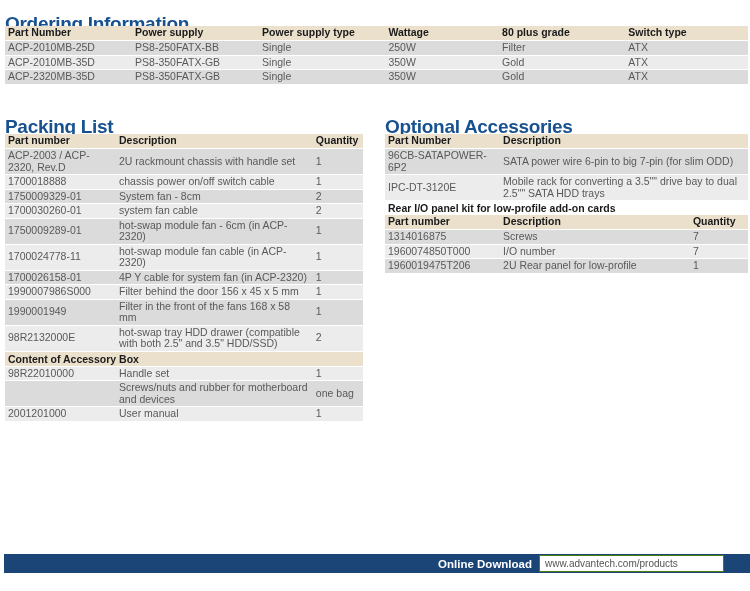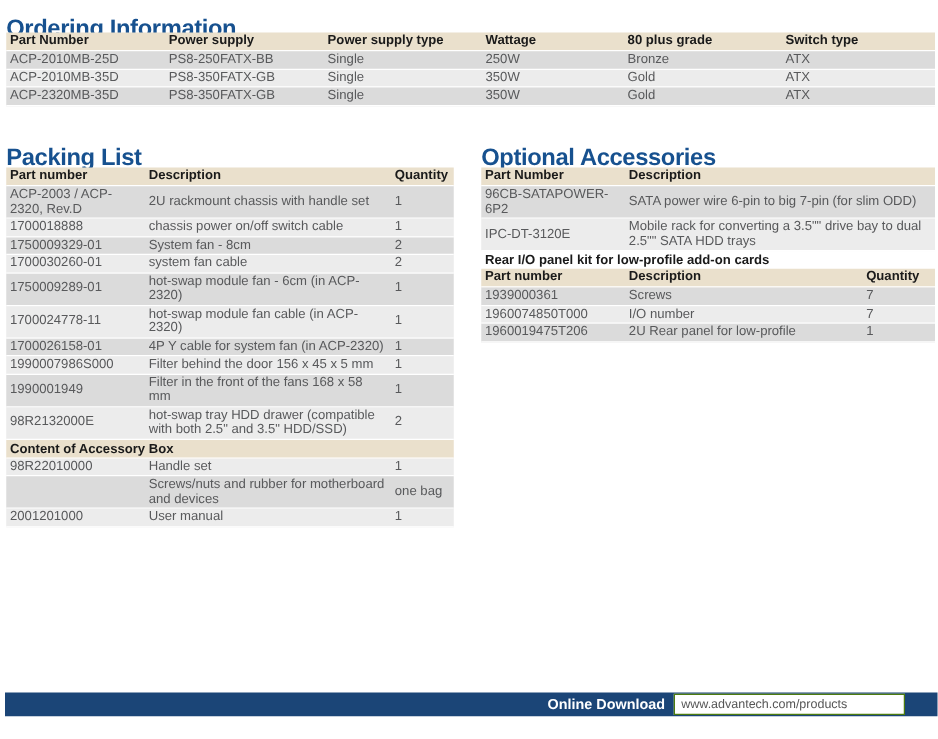--- a/index.html
+++ b/index.html
@@ -127,21 +127,21 @@
       <div class="td c2">Power supply type</div>
       <div class="td c3">Wattage</div>
       <div class="td c4">80 plus grade</div>
       <div class="td c5">Switch type</div>
     </div>
     <div class="tr dark">
       <div class="td c0">ACP-2010MB-25D</div>
       <div class="td c1">PS8-250FATX-BB</div>
       <div class="td c2">Single</div>
       <div class="td c3">250W</div>
-      <div class="td c4">Bronze</div>
+      <div class="td c4">Filter</div>
       <div class="td c5">ATX</div>
     </div>
     <div class="tr light">
       <div class="td c0">ACP-2010MB-35D</div>
       <div class="td c1">PS8-350FATX-GB</div>
       <div class="td c2">Single</div>
       <div class="td c3">350W</div>
       <div class="td c4">Gold</div>
       <div class="td c5">ATX</div>
     </div>
@@ -249,21 +249,21 @@
       </div>
     </div>
   <div class="sub-heading">Rear I/O panel kit for low-profile add-on cards</div>
   <div class="tbl-inline" id="optional-rear">
       <div class="tr th">
         <div class="td c0">Part number</div>
         <div class="td c1">Description</div>
         <div class="td c2">Quantity</div>
       </div>
       <div class="tr dark">
-        <div class="td c0">1939000361</div>
+        <div class="td c0">1314016875</div>
         <div class="td c1">Screws</div>
         <div class="td c2">7</div>
       </div>
       <div class="tr light">
         <div class="td c0">1960074850T000</div>
         <div class="td c1">I/O number</div>
         <div class="td c2">7</div>
       </div>
       <div class="tr dark">
         <div class="td c0">1960019475T206</div>

